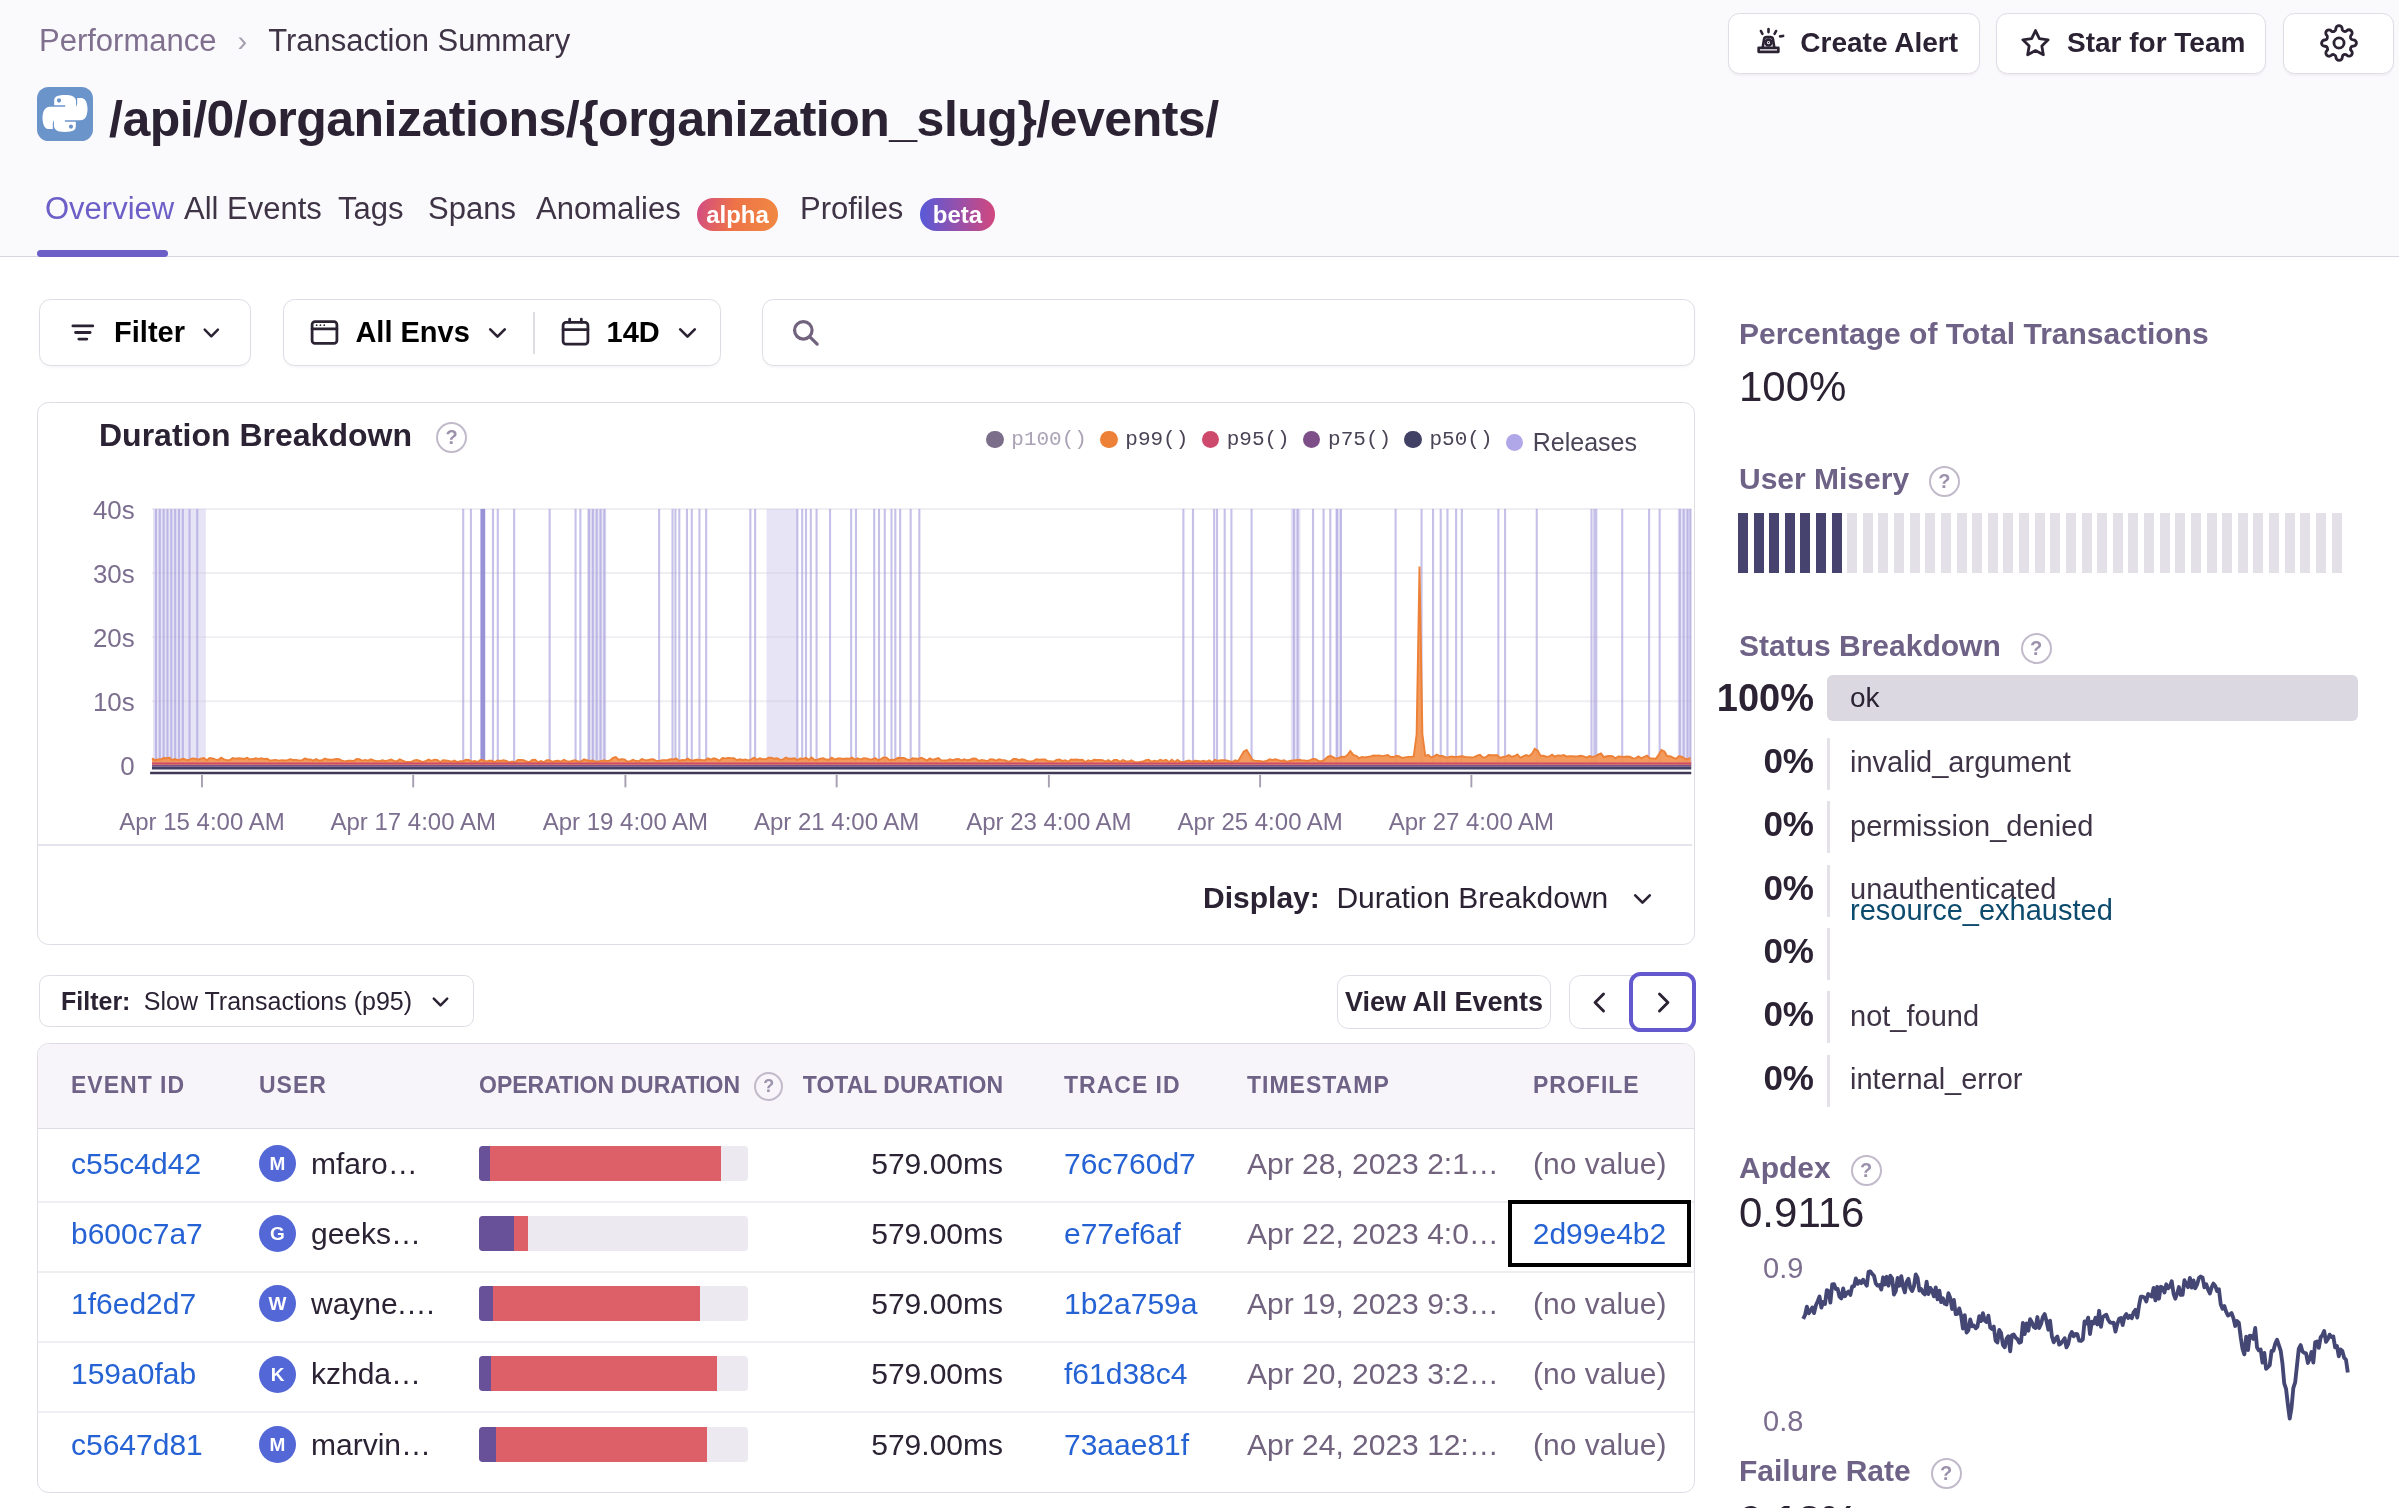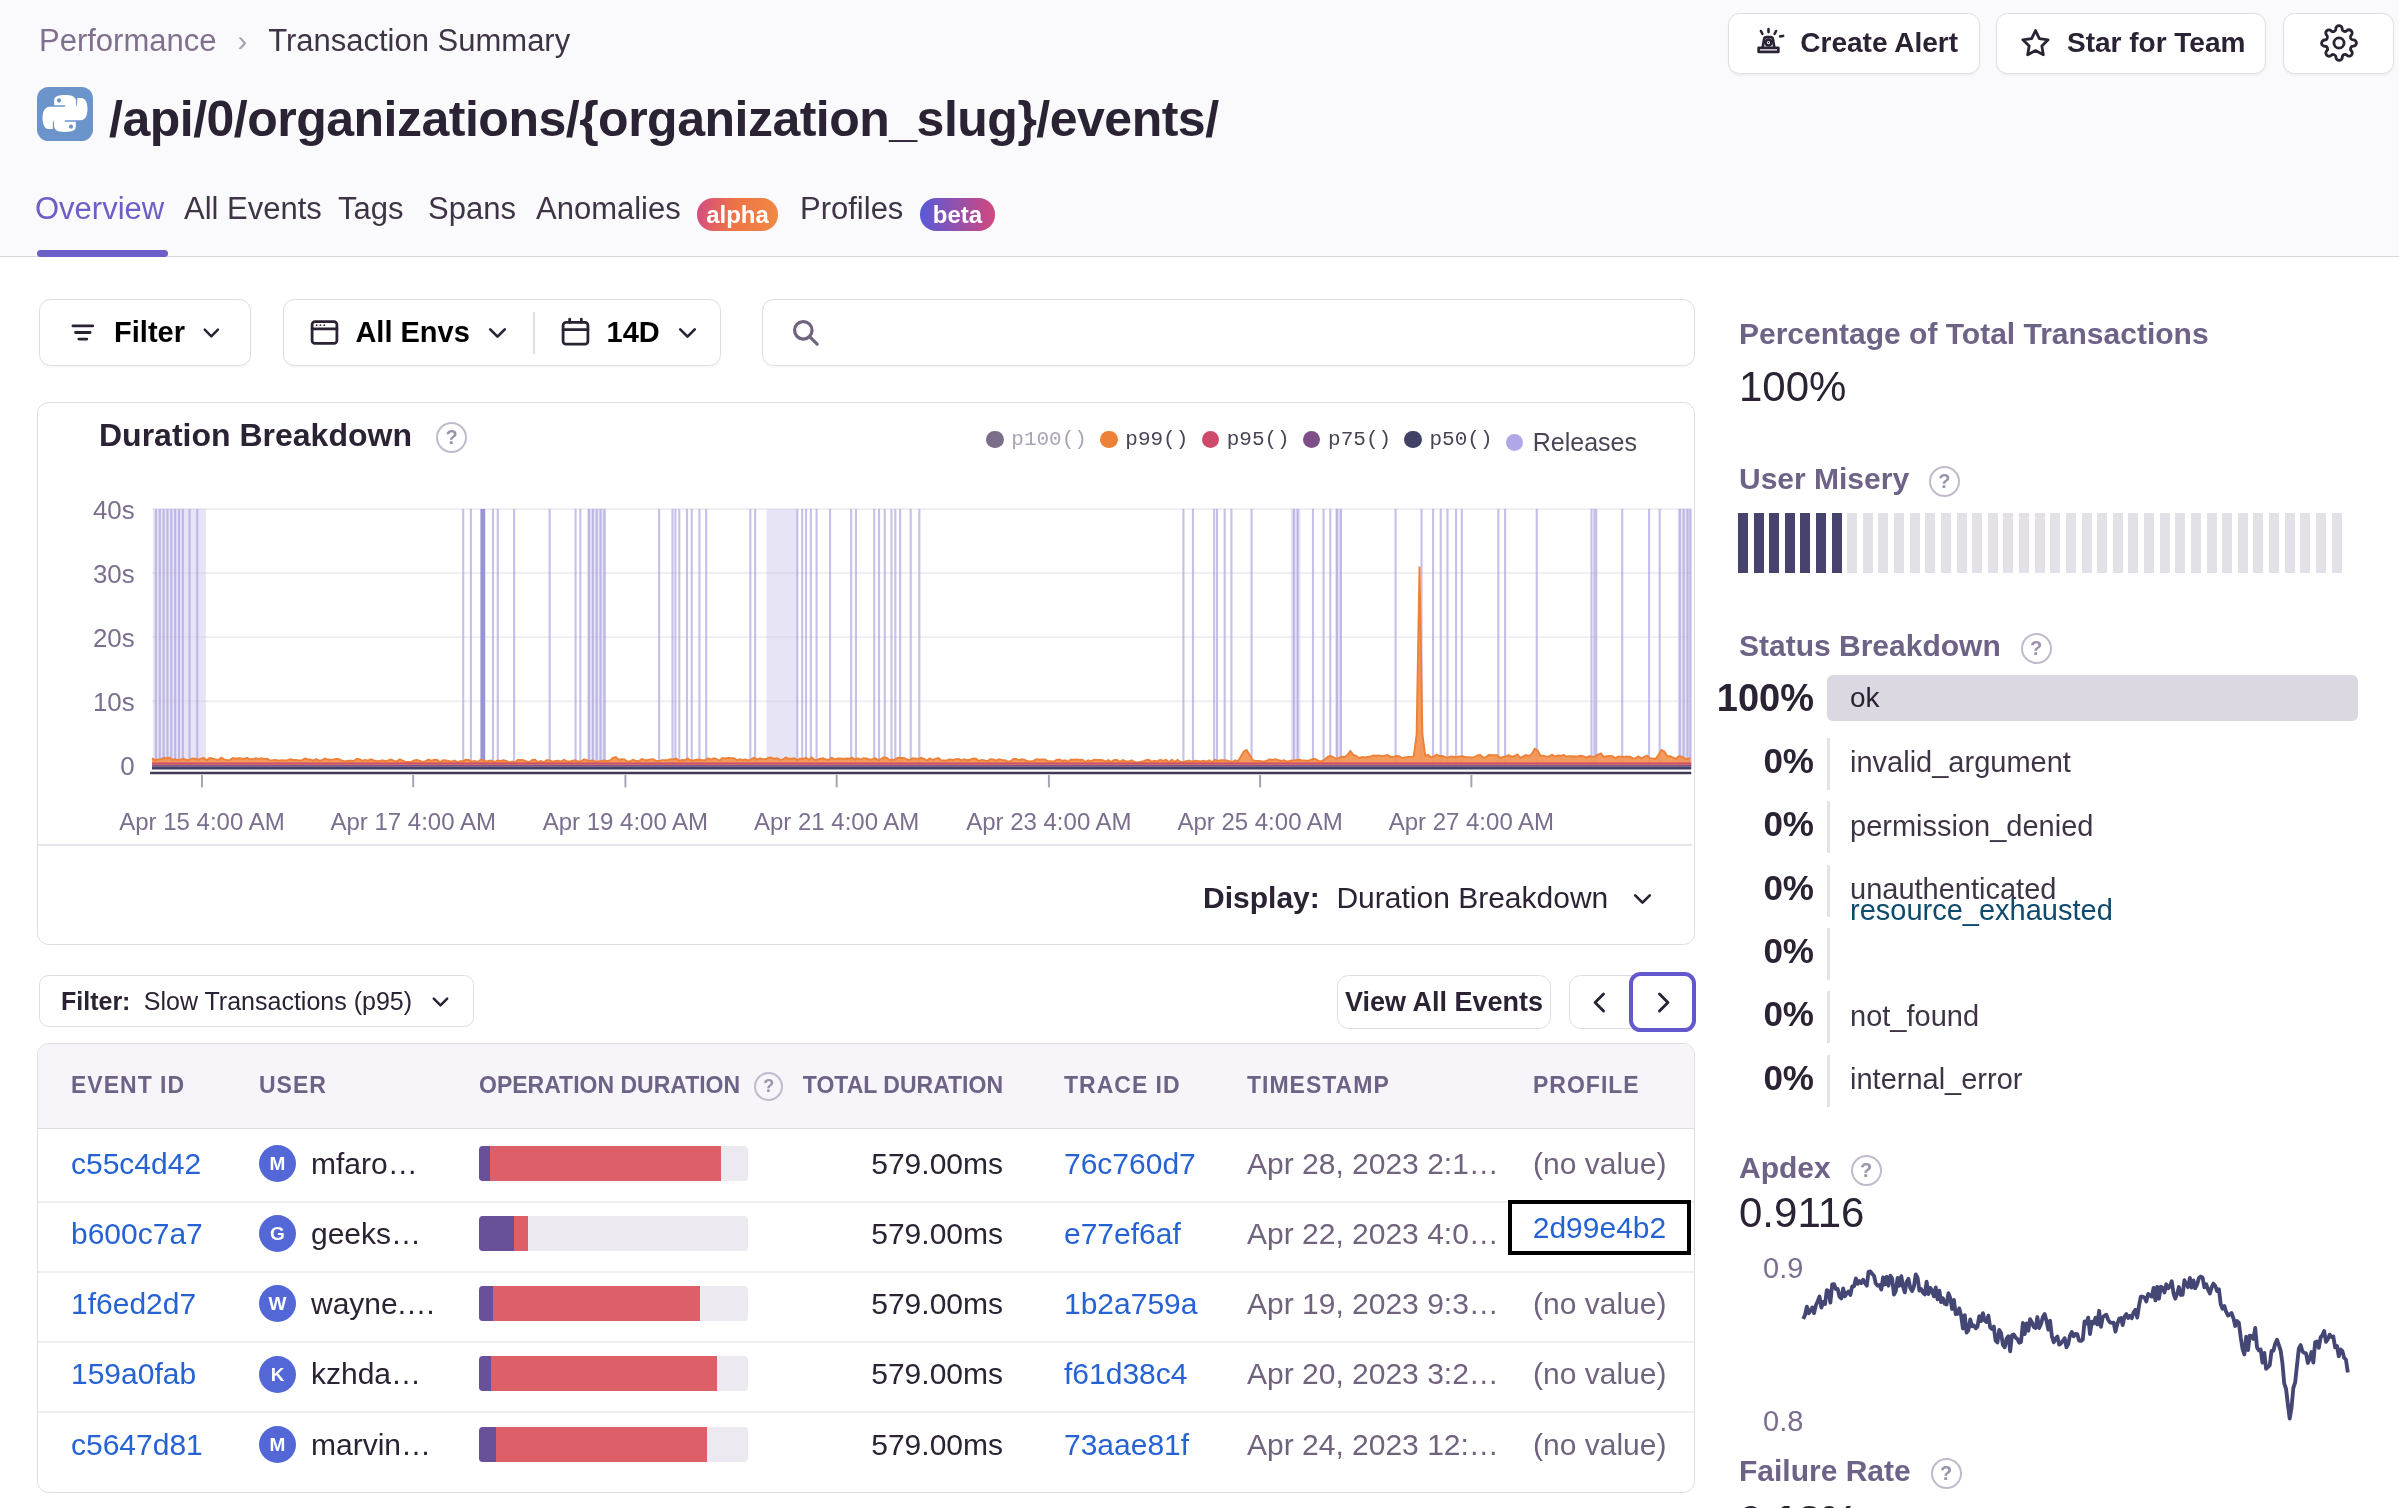--- a/index.html
+++ b/index.html
@@ -69,21 +69,21 @@
 <div class="pyicon">
   <svg width="46" height="45" viewBox="0 0 110 110" style="margin:3.8px 0 0 4.8px;">
     <g fill="#fff">
       <path d="M54.9 9.8c-4.6 0-9 .4-12.9 1.1-11.3 2-13.4 6.2-13.4 13.9v10.2h26.8v3.4H18.5c-7.8 0-14.6 4.7-16.7 13.6-2.5 10.2-2.6 16.6 0 27.3 1.9 7.9 6.4 13.6 14.2 13.6h9.2V80.6c0-8.8 7.6-16.6 16.7-16.6h26.7c7.4 0 13.4-6.1 13.4-13.6V24.8c0-7.3-6.1-12.7-13.4-13.9-4.6-.8-9.4-1.1-13.7-1.1zM40.4 18c2.8 0 5 2.3 5 5.1s-2.2 5.1-5 5.1c-2.8 0-5-2.3-5-5.1s2.2-5.1 5-5.1z"></path>
       <path d="M54.9 9.8c-4.6 0-9 .4-12.9 1.1-11.3 2-13.4 6.2-13.4 13.9v10.2h26.8v3.4H18.5c-7.8 0-14.6 4.7-16.7 13.6-2.5 10.2-2.6 16.6 0 27.3 1.9 7.9 6.4 13.6 14.2 13.6h9.2V80.6c0-8.8 7.6-16.6 16.7-16.6h26.7c7.4 0 13.4-6.1 13.4-13.6V24.8c0-7.3-6.1-12.7-13.4-13.9-4.6-.8-9.4-1.1-13.7-1.1zM40.4 18c2.8 0 5 2.3 5 5.1s-2.2 5.1-5 5.1c-2.8 0-5-2.3-5-5.1s2.2-5.1 5-5.1z" transform="rotate(180 55 55)"></path>
     </g>
   </svg>
 </div>
 <div class="title">/api/0/organizations/{organization_slug}/events/</div>
 
-<div class="tab active" style="left:35px;">Overview</div>
+<div class="tab active" style="left:45px;">Overview</div>
 <div class="tab" style="left:184px;">All Events</div>
 <div class="tab" style="left:338px;">Tags</div>
 <div class="tab" style="left:428px;">Spans</div>
 <div class="tab" style="left:536px;">Anomalies</div>
 <div class="badge" style="left:697px;width:81px;background:linear-gradient(100deg,#d14b85 0%,#ee7347 45%,#f08a43 100%);">alpha</div>
 <div class="tab" style="left:800px;">Profiles</div>
 <div class="badge" style="left:920px;width:75px;background:linear-gradient(90deg,#585ad8,#d2477e);">beta</div>
 <div class="abs" style="left:37px;top:250px;width:131px;height:6.7px;background:#6c5fc7;border-radius:3.8px;"></div>
 
 <div class="ctl" style="left:39px;width:212px;padding:0 27px;">
@@ -344,21 +344,21 @@
 <div class="abs link" style="left:71px;top:1217px;font-size:30px;">b600c7a7</div>
 <div class="abs" style="left:259px;top:1215px;width:37px;height:37px;border-radius:50%;background:#5368d6;color:#fff;font-size:19px;font-weight:bold;display:flex;align-items:center;justify-content:center;">G</div>
 <div class="abs" style="left:311px;top:1217px;font-size:30px;color:#2b2233;">geeks…</div>
 <div class="abs" style="left:479px;top:1216px;width:269px;height:35px;background:#eceaf0;border-radius:3.8px;overflow:hidden;">
     <div style="position:absolute;left:0;top:0;width:35px;height:35px;background:#69519a;"></div>
     <div style="position:absolute;left:35px;top:0;width:14.4px;height:35px;background:#dd6069;"></div>
   </div>
 <div class="abs" style="left:811px;top:1217px;width:192px;text-align:right;font-size:30px;color:#2b2233;">579.00ms</div>
 <div class="abs link" style="left:1064px;top:1217px;font-size:30px;">e77ef6af</div>
 <div class="abs" style="left:1247px;top:1217px;font-size:30px;color:#71637e;">Apr 22, 2023 4:0…</div>
-<div class="abs" style="left:1508px;top:1200px;width:183px;height:55px;border:4.8px solid #000;display:flex;align-items:center;justify-content:center;font-size:30px;">
+<div class="abs" style="left:1508px;top:1200px;width:183px;height:67px;border:4.8px solid #000;display:flex;align-items:center;justify-content:center;font-size:30px;">
     <span class="link">2d99e4b2</span>
   </div>
 <div class="abs link" style="left:71px;top:1287px;font-size:30px;">1f6ed2d7</div>
 <div class="abs" style="left:259px;top:1285px;width:37px;height:37px;border-radius:50%;background:#5368d6;color:#fff;font-size:19px;font-weight:bold;display:flex;align-items:center;justify-content:center;">W</div>
 <div class="abs" style="left:311px;top:1287px;font-size:30px;color:#2b2233;">wayne.…</div>
 <div class="abs" style="left:479px;top:1286px;width:269px;height:35px;background:#eceaf0;border-radius:3.8px;overflow:hidden;">
     <div style="position:absolute;left:0;top:0;width:14.4px;height:35px;background:#69519a;"></div>
     <div style="position:absolute;left:14.4px;top:0;width:207px;height:35px;background:#dd6069;"></div>
   </div>
 <div class="abs" style="left:811px;top:1287px;width:192px;text-align:right;font-size:30px;color:#2b2233;">579.00ms</div>

